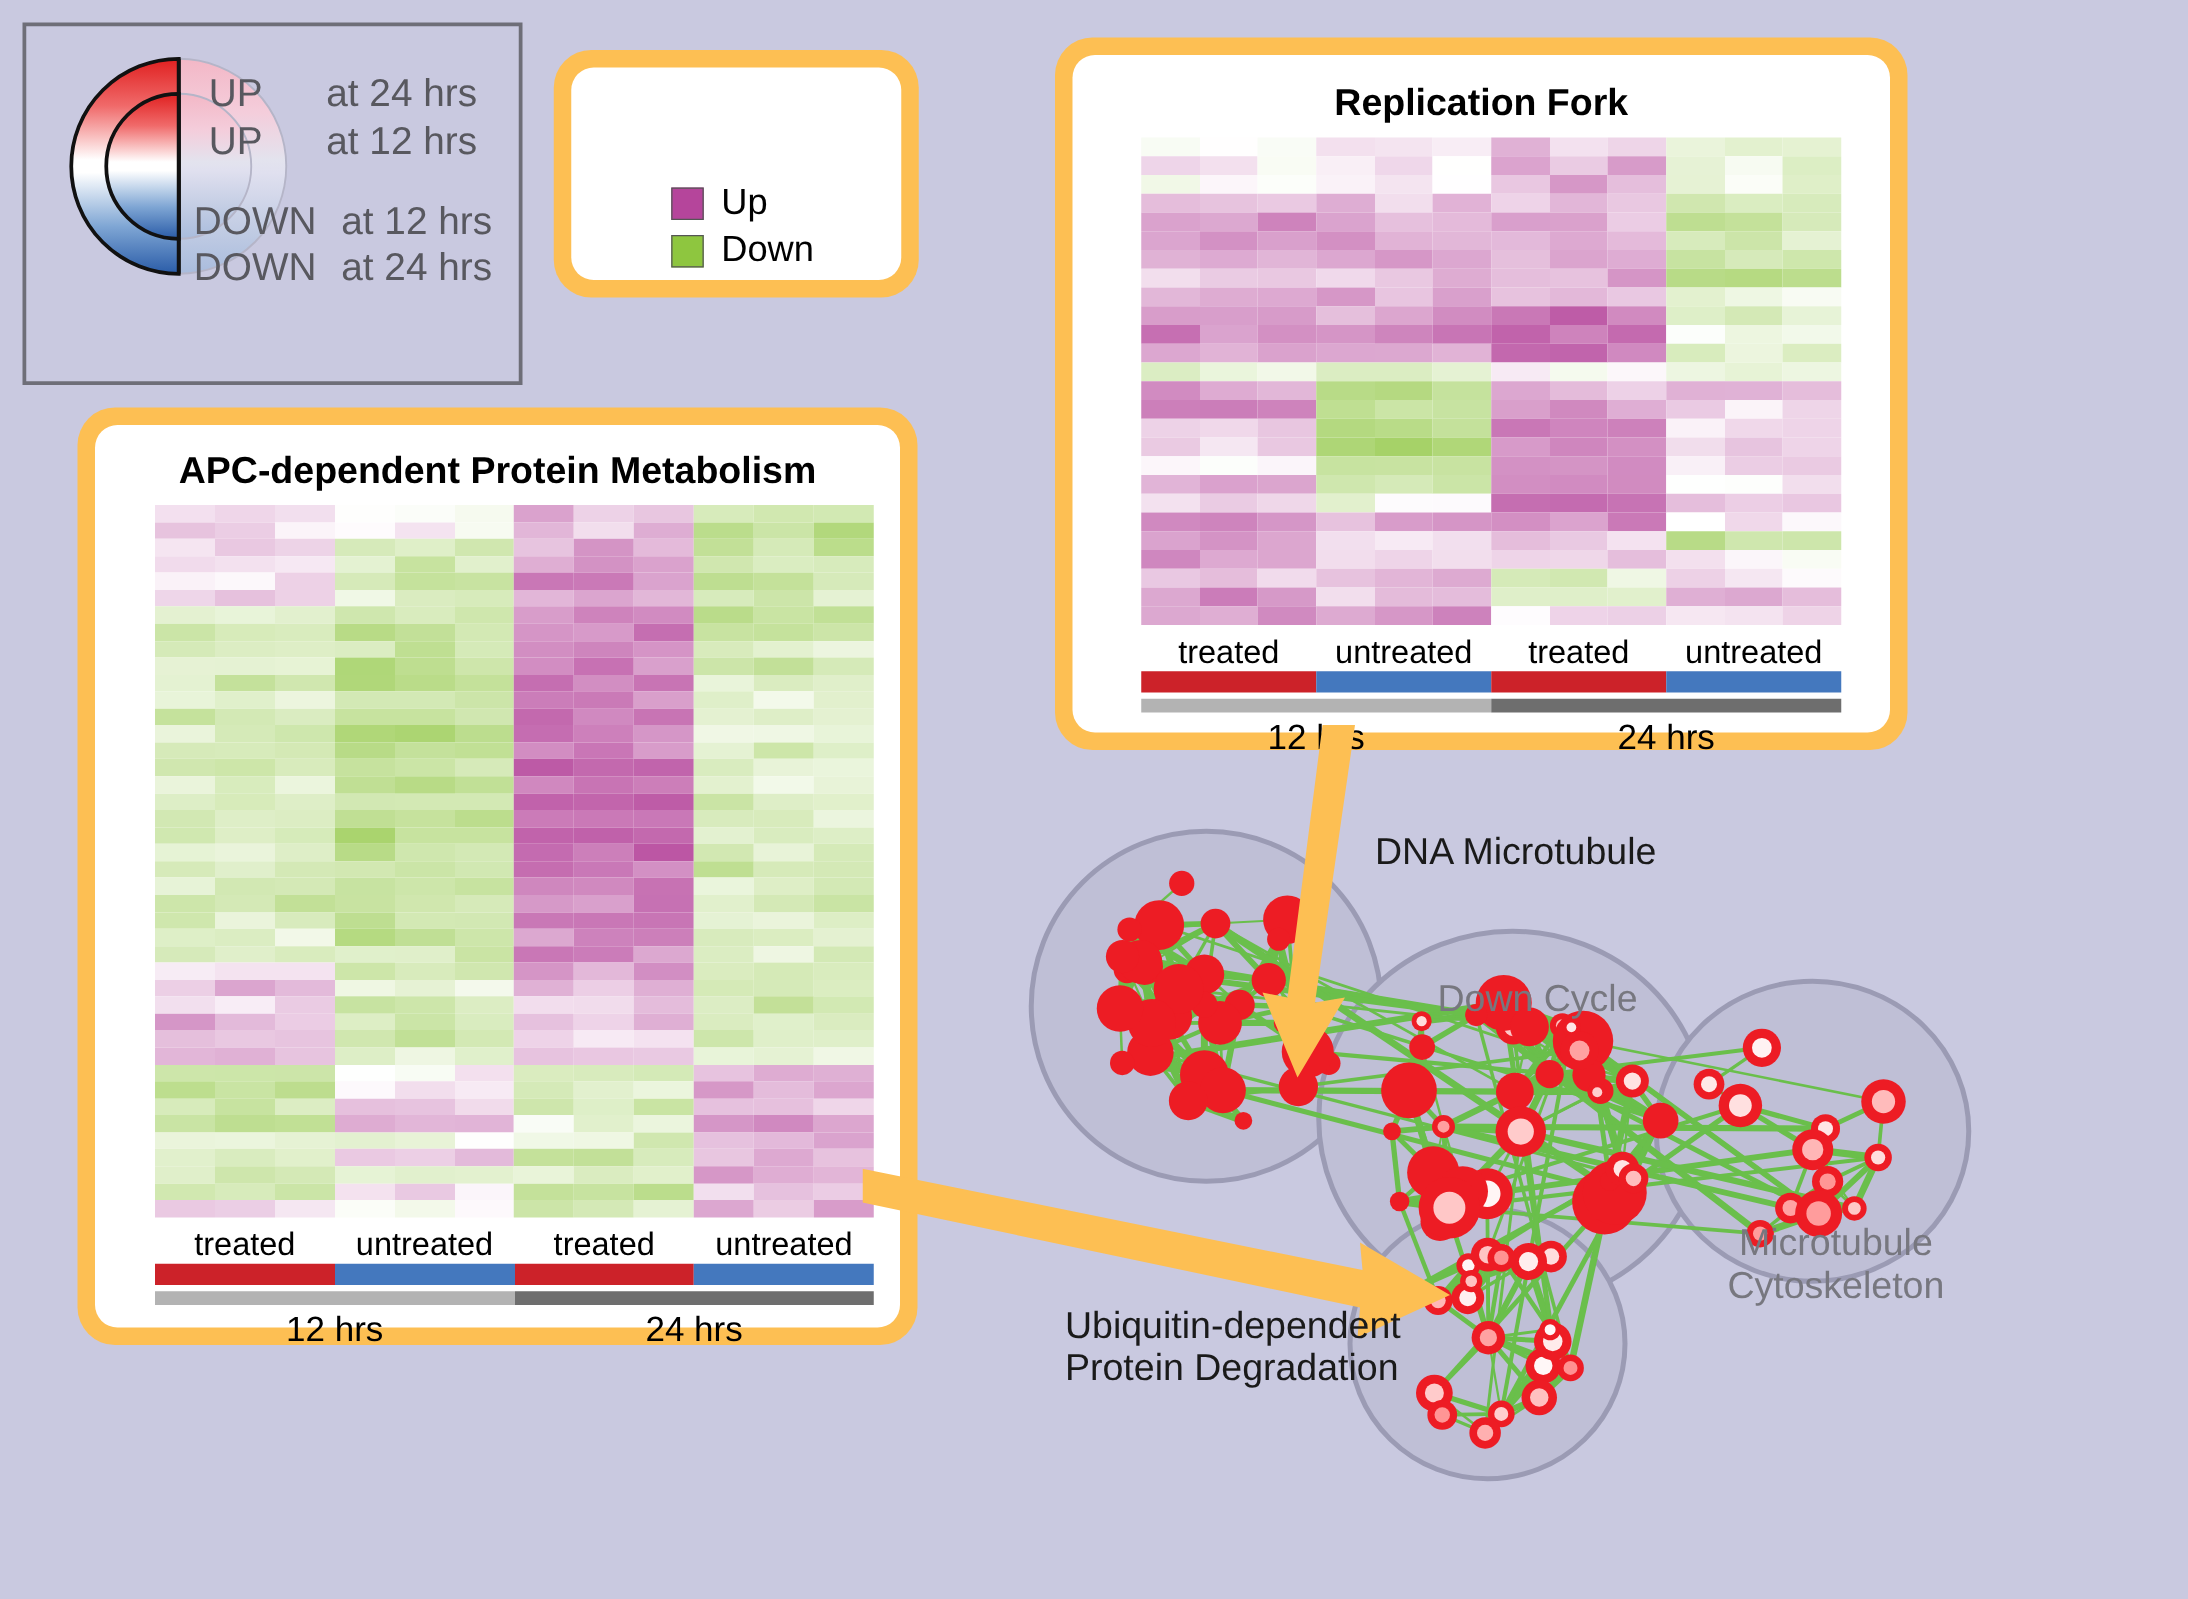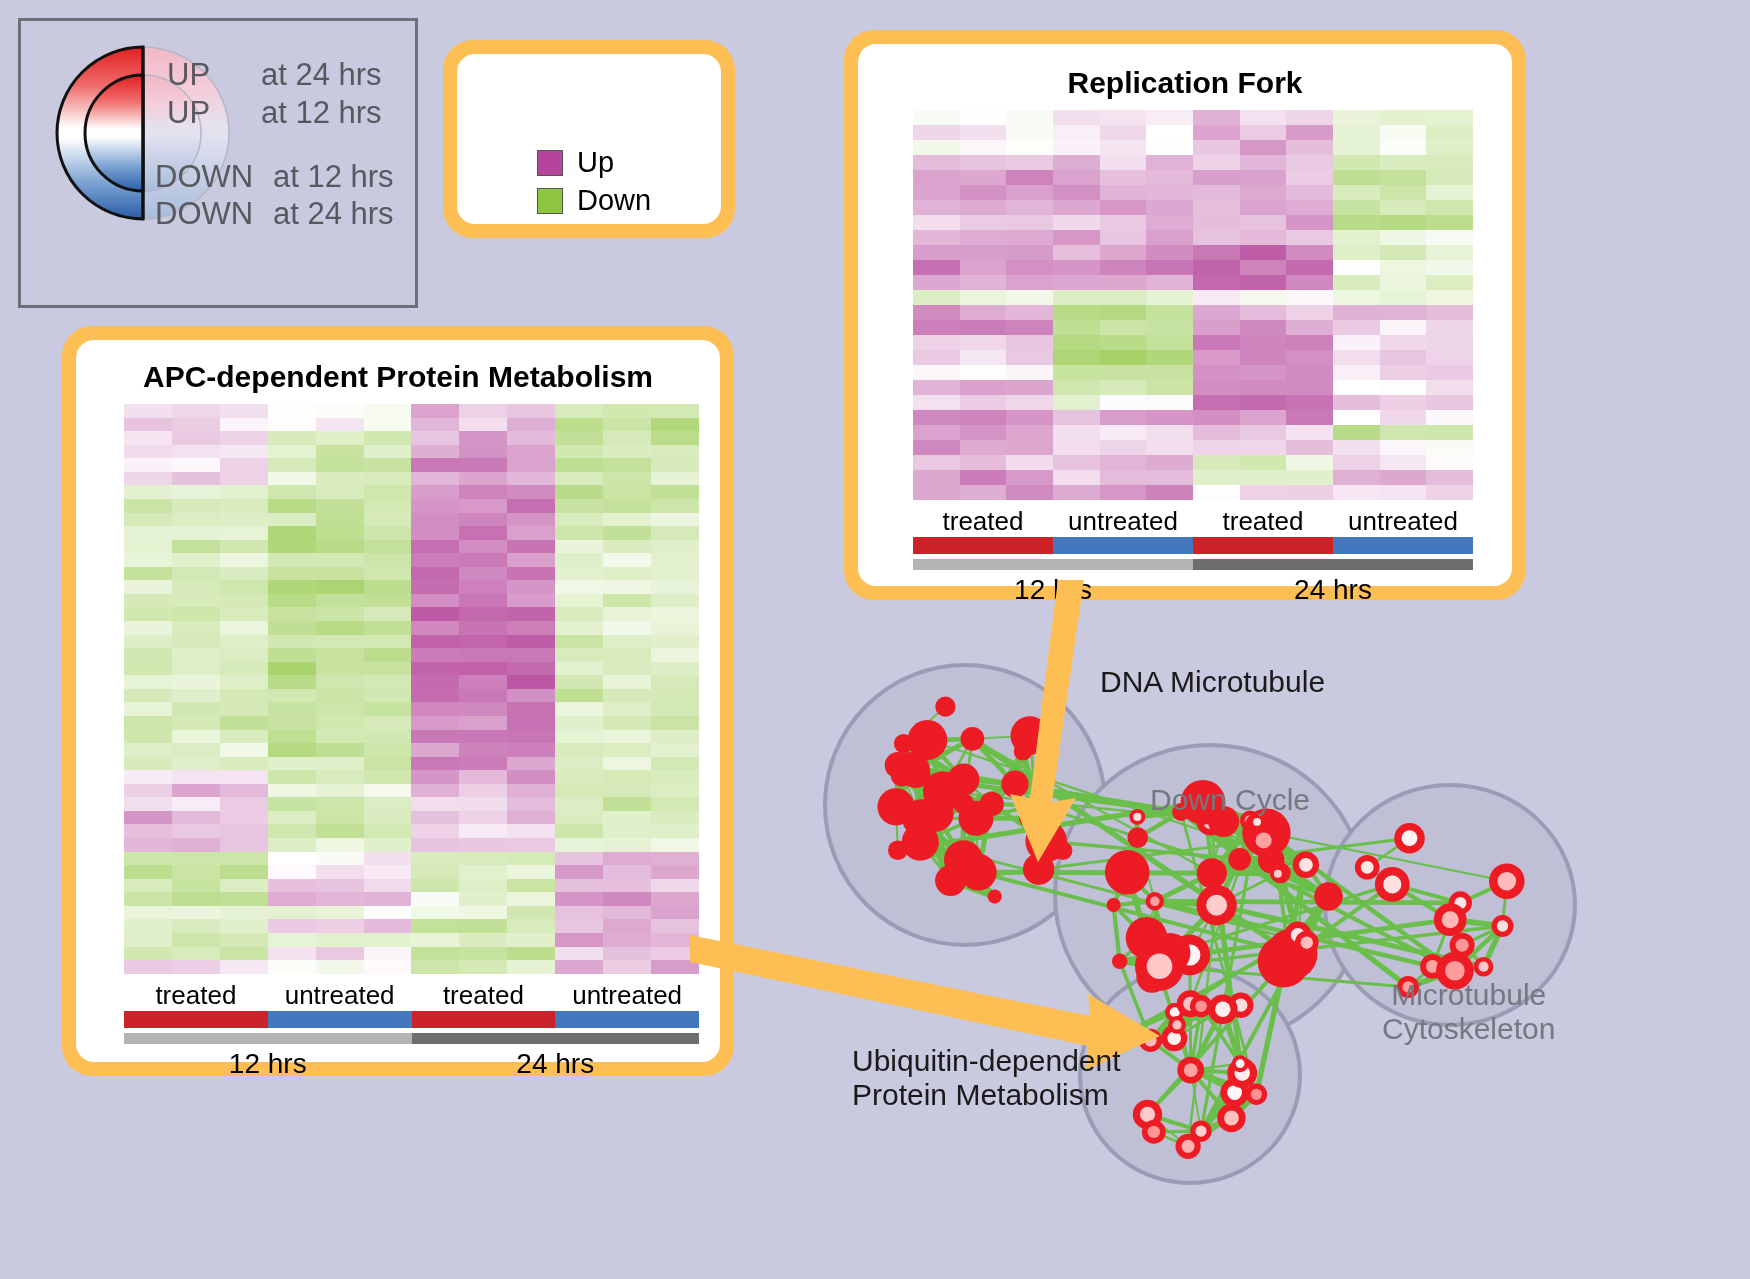--- a/index.html
+++ b/index.html
@@ -1763,13 +1763,13 @@
 </svg>
 <svg class="abs" style="left:690px;top:920px;width:560px;height:200px;pointer-events:none;" viewBox="0 0 560 200">
   <path d="M0,15 L400,96 L398,74 L470,116 L396,150 L398,126 L0,42 Z" fill="#fdbf53"></path>
 </svg>
 
 <div class="cluster-label" style="left:1100px;top:665px;color:#1a1a1a;">DNA Microtubule</div>
 <div class="cluster-label" style="left:1150px;top:783px;color:#77777f;">Down Cycle</div>
 <div class="cluster-label" style="left:1382px;top:978px;color:#77777f;text-align:center;">Microtubule
 Cytoskeleton</div>
 <div class="cluster-label" style="left:852px;top:1044px;color:#1a1a1a;">Ubiquitin-dependent
-Protein Metabolism</div>
+Protein Degradation</div>
 
 </body></html>

